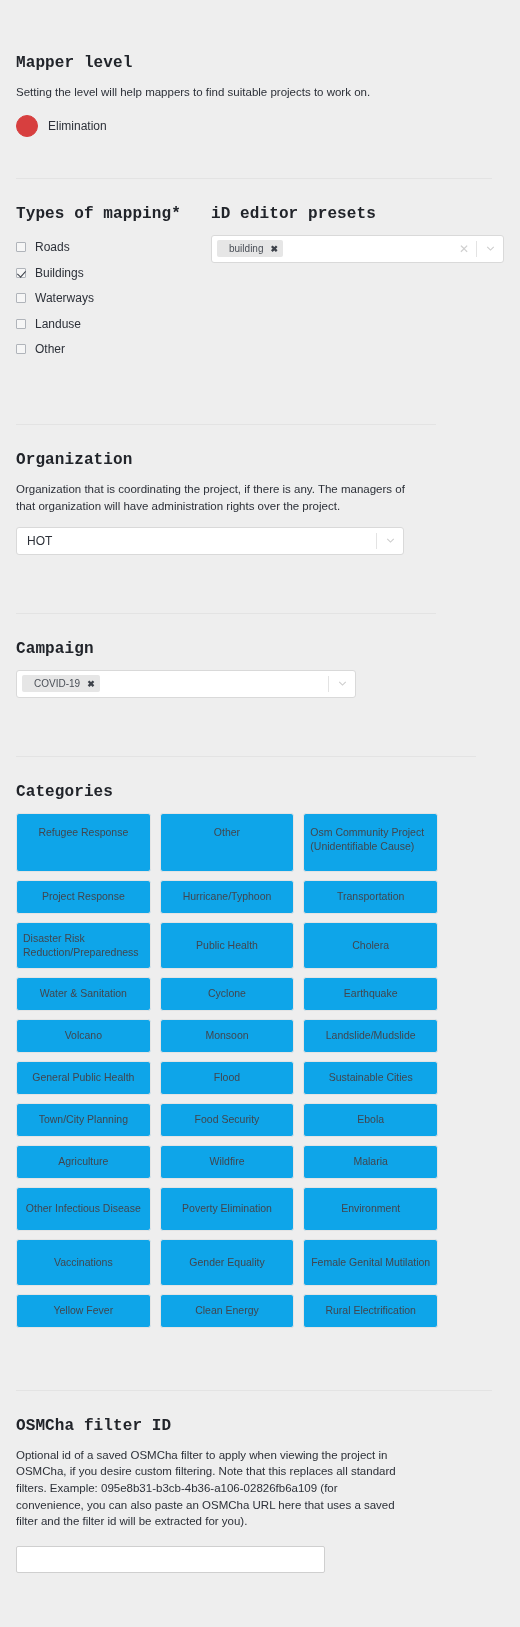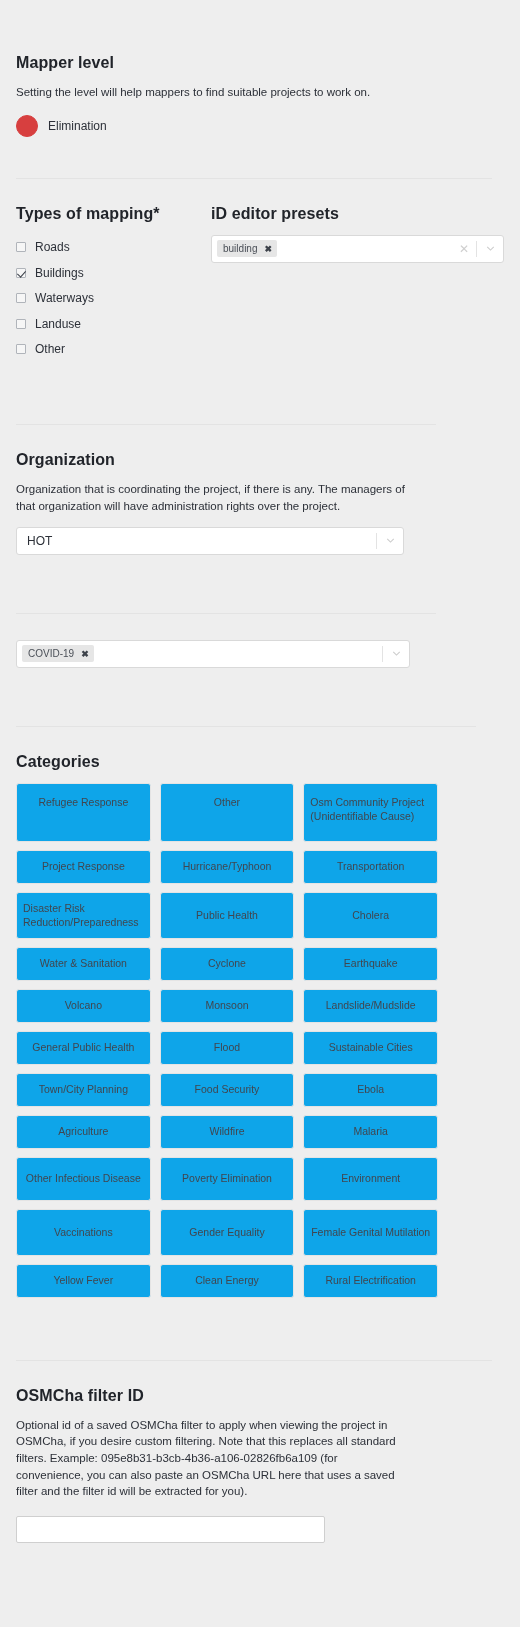--- a/index.html
+++ b/index.html
@@ -16,20 +16,21 @@
   .page { padding: 0 16px 0 16px; }
 
   .section { padding-top: 0; }
 
   h3.section-title {
     font-size: 16px;
     font-weight: bold;
     color: #21242a;
     margin: 0 0 12px 0;
     letter-spacing: 0.1px;
+    font-family: Liberation Mono, monospace;
   }
 
   p.section-desc {
     font-size: 11.5px;
     line-height: 1.45;
     color: #2c3038;
     margin: 0 0 12px 0;
     max-width: 392px;
   }
 
@@ -117,21 +118,21 @@
     height: 28px;
     display: flex;
     align-items: center;
     padding: 0 0 0 5px;
     position: relative;
   }
   .ms-tag {
     background: #e6e6e6;
     color: #4a4f57;
     font-size: 10px;
-    padding: 3px 5px 3px 6px;
+    padding: 3px 5px 3px 12px;
     border-radius: 2px;
     display: flex;
     align-items: center;
     gap: 7px;
     white-space: nowrap;
   }
   .ms-tag .tag-x { font-size: 9px; font-weight: bold; color: #3d424a; cursor: pointer; }
   .ms-right {
     margin-left: auto;
     display: flex;
@@ -173,21 +174,21 @@
     font-size: 12px;
     color: #2c3038;
   }
   .select-box .sb-value { flex: 1 1 auto; }
   .select-box .ms-right { margin-left: auto; }
 
   .spacer-org { height: 58px; }
 
   
   #campaign-section { padding-top: 26px; }
-  .campaign-ms { width: 394px; }
+  .campaign-ms { width: 340px; }
   .spacer-campaign { height: 58px; }
 
   
   #categories-section { padding-top: 26px; }
   .cat-grid {
     display: grid;
     grid-template-columns: repeat(3, 1fr);
     gap: 8px 9px;
     width: 422px;
     margin-top: 4px;
@@ -316,20 +317,21 @@
             </svg>
         </span>
       </span>
     </div>
   </section>
 
   <div class="spacer-org"></div>
   <hr class="divider hr-mid">
 
   <section class="section" id="campaign-section">
+    <h3 class="section-title">Campaign</h3>
     <div class="multiselect campaign-ms">
       <span class="ms-tag">
         <span>COVID-19</span>
         <span class="tag-x">✖</span>
       </span>
       <span class="ms-right">
         <span class="ms-sep"></span>
         <span class="ms-caret">
           <svg class="caret-svg" width="13" height="13" viewBox="0 0 20 20" fill="none" stroke="#cccccc" stroke-width="1.6">
               <path d="M5 7.5 L10 12.5 L15 7.5"></path>

